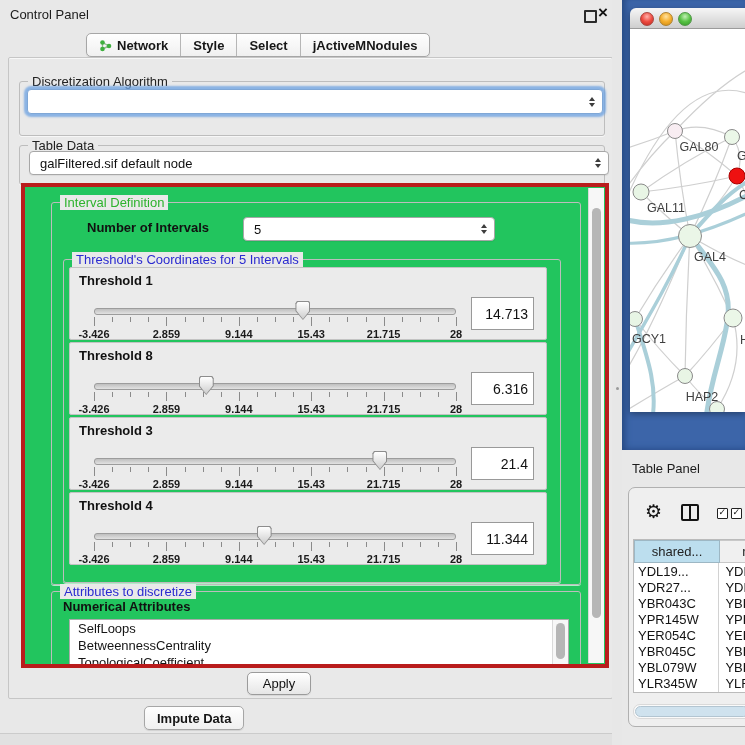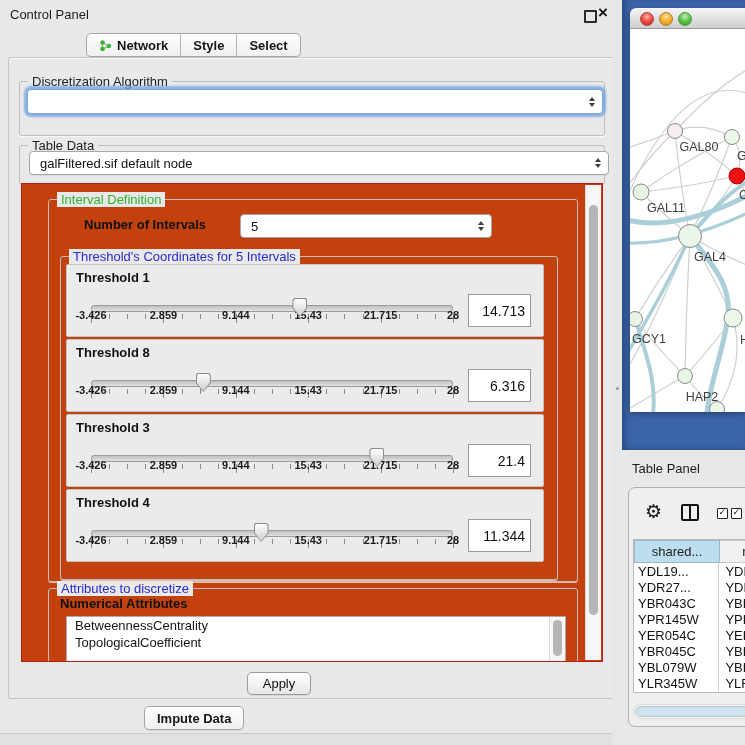--- a/index.html
+++ b/index.html
@@ -46,39 +46,39 @@
 
   
   #algo-popup{left:12px;top:82px;width:574px;height:59px;background:#fff;border:1px solid #c9c9c9;
       border-radius:5px;box-shadow:0 4px 10px rgba(0,0,0,.35);z-index:50;}
   #algo-popup .ph{position:absolute;top:4px;left:0;width:100%;text-align:center;color:#bcbcbc;font-size:13px;}
   #algo-popup .mi{position:absolute;left:3px;font-size:13px;color:#0a0a0a;white-space:nowrap;}
   #algo-popup .mi.b{font-weight:bold;top:20px;}
   #algo-popup .mi.r{top:37px;}
 
   
-  #scrollarea{left:12px;top:125px;width:580px;height:477px;border:1px solid #b91c1c;background:#c2410c;overflow:hidden;}
+  #scrollarea{left:12px;top:125px;width:580px;height:477px;border:4px solid #b91c1c;background:#22c55e;overflow:hidden;}
   .vscroll{position:absolute;top:1px;bottom:1px;width:15px;background:#f7f7f7;border-left:1px solid #dadada;}
   .vthumb{position:absolute;left:3px;width:9px;border-radius:5px;background:#b6b6b6;}
 
   
   .tpanel{position:absolute;left:44px;width:476px;height:71px;border:1px solid #c3c3c3;background:#ebebeb;border-radius:2px;}
   .ttitle{position:absolute;left:9px;top:5px;font-size:13px;font-weight:bold;color:#111;}
   .slider{position:absolute;left:24px;top:0;width:362px;height:71px;}
   .track{position:absolute;left:0;right:0;top:40px;height:5px;border:1px solid #9c9c9c;border-radius:3px;
       background:linear-gradient(#bfbfbf,#e2e2e2);}
   .thumb{position:absolute;top:33px;width:15px;height:19px;margin-left:-7.5px;}
   .thumb .o{position:absolute;inset:0;background:#8d8d8d;
       clip-path:polygon(10% 0,90% 0,100% 12%,100% 52%,50% 100%,0 52%,0 12%);}
   .thumb .i{position:absolute;inset:1px;background:linear-gradient(#ffffff,#cdcdcd);
       clip-path:polygon(10% 0,90% 0,100% 12%,100% 52%,50% 100%,0 52%,0 12%);}
   .ticks{position:absolute;left:0;width:362px;top:49px;height:10px;}
   .tick{position:absolute;width:1px;background:#8a8a8a;top:0;}
   .tick.minor{height:5px;}.tick.major{height:9px;}
-  .slabels{position:absolute;left:0;width:362px;top:44px;height:12px;}
+  .slabels{position:absolute;left:0;width:362px;top:60px;height:12px;}
   .slabel{position:absolute;transform:translateX(-50%);font-size:11px;font-weight:bold;color:#1b1b1b;white-space:nowrap;}
   .vbox{position:absolute;right:12px;top:29px;width:56px;height:31px;background:#fff;border:1px solid #999;
       font-size:14px;color:#111;display:flex;align-items:center;justify-content:flex-end;padding-right:5px;}
 
   
   #attr-list{position:absolute;left:44px;top:432px;width:498px;height:62px;background:#fff;border:1px solid #ababab;}
   .list-item{font-size:13px;color:#151515;padding:1px 0 1px 8px;line-height:15px;}
   #attr-list .vscroll{top:0;bottom:0;right:0;}
 
   
@@ -150,20 +150,23 @@
         <circle cx="10" cy="7" r="2.3" fill="#3faf3f"></circle>
       </svg>
     </span>
     <span>Network</span>
   </div>
   <div class="s">
       <span>Style</span>
     </div>
   <div class="s">
       <span>Select</span>
+    </div>
+  <div class="s">
+      <span>jActiveMNodules</span>
     </div>
 </div>
 
 <div class="abs" id="main-panel">
 
   <div class="group" style="left:10px;top:23px;width:584px;height:53px;">
     <span class="legend">Discretization Algorithm</span>
   </div>
   <div class="combo" id="algo-combo" style="left:18px;top:31px;width:540px;height:23px;">
     <span class="spinner">
@@ -373,20 +376,21 @@
       </div>
       <div class="vbox">11.344</div>
     </div>
 
     <div class="group" style="left:26px;top:404px;width:528px;height:120px;">
       <span class="legend blue">Attributes to discretize</span>
     </div>
     <div class="abs boldlabel" style="left:38px;top:412px;">Numerical Attributes</div>
     <div id="attr-list">
       <div id="attr-list-items">
+          <div class="list-item">SelfLoops</div>
           <div class="list-item">BetweennessCentrality</div>
           <div class="list-item">TopologicalCoefficient</div>
         </div>
       <div class="vscroll" style="right:0;">
         <div class="vthumb" style="top:3px;height:36px;"></div>
       </div>
     </div>
 
     <div class="vscroll" style="right:1px;">
       <div class="vthumb" style="top:20px;height:410px;"></div>

